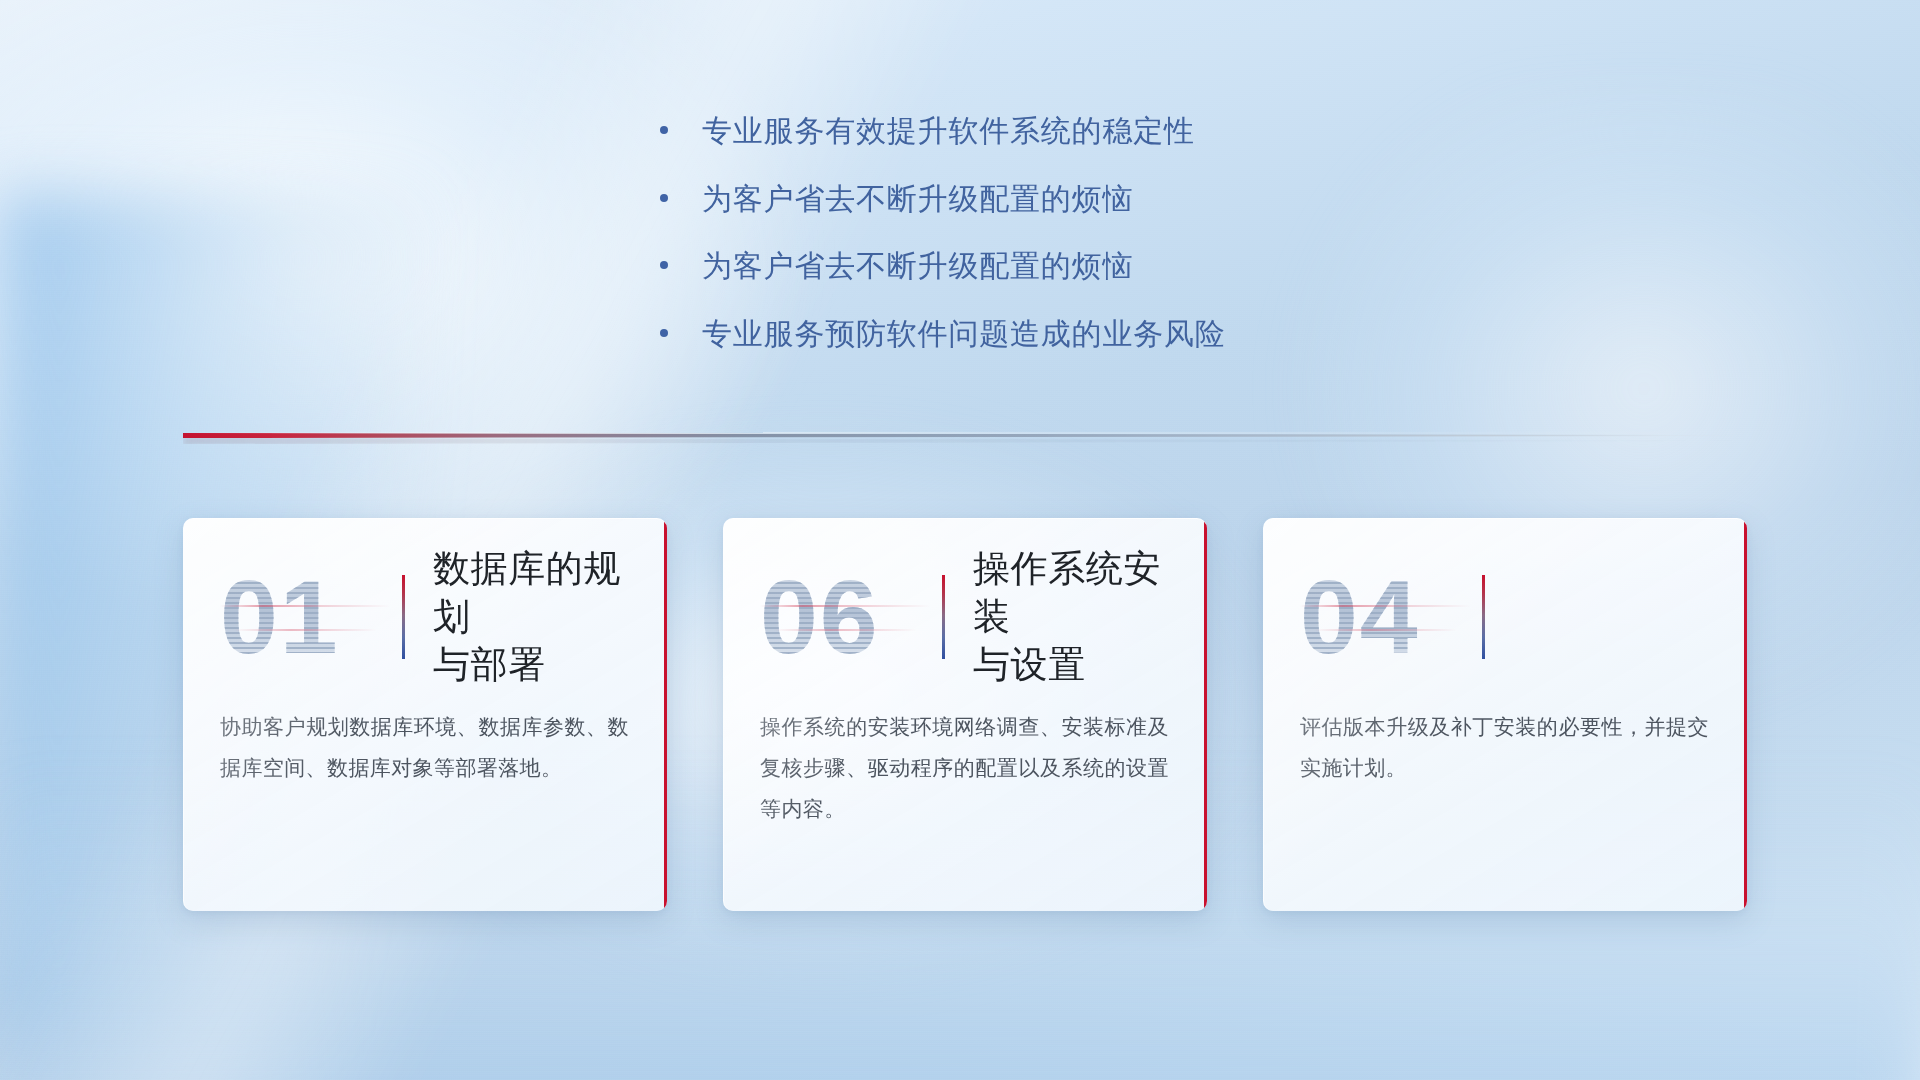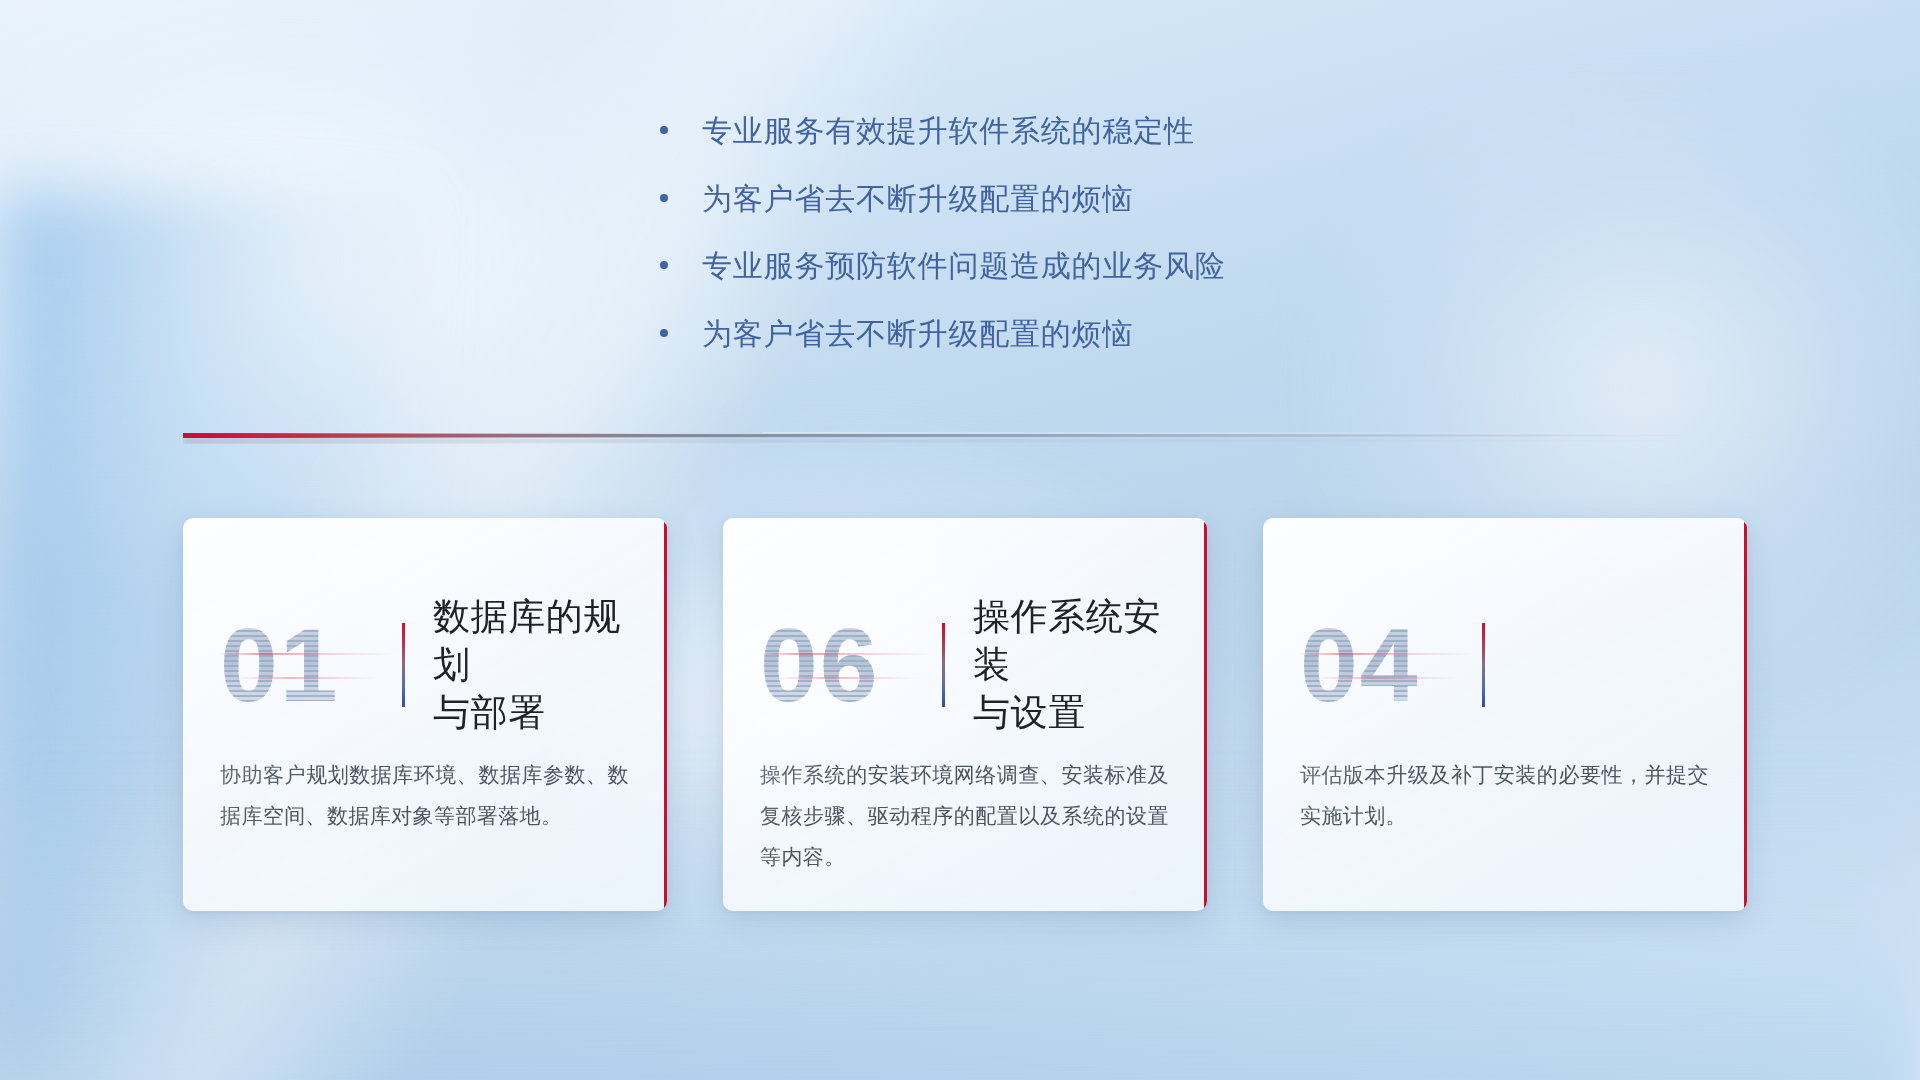--- a/index.html
+++ b/index.html
@@ -128,21 +128,20 @@
     position:absolute; inset:0;
     background:linear-gradient(135deg, rgba(255,255,255,.55) 0%, rgba(255,255,255,0) 45%);
     pointer-events:none;
   }
 
   .card-head{
     position:relative;
     display:flex; align-items:center;
     height:180px;
     padding:16px 34px 0 36px;
-    margin-top:48px;
   }
   
   .card-num{
     position:relative;
     font-size:104px;
     font-weight:700;
     letter-spacing:2px;
     line-height:1;
     color:transparent;
     -webkit-background-clip:text;
@@ -215,26 +214,26 @@
     <span class="bullet-text">专业服务有效提升软件系统的稳定性</span>
   </div>
 
   <div class="bullet-row">
     <span class="bullet-dot"></span>
     <span class="bullet-text">为客户省去不断升级配置的烦恼</span>
   </div>
 
   <div class="bullet-row">
     <span class="bullet-dot"></span>
+    <span class="bullet-text">为客户省去不断升级配置的烦恼</span>
+  </div>
+
+  <div class="bullet-row">
+    <span class="bullet-dot"></span>
     <span class="bullet-text">专业服务预防软件问题造成的业务风险</span>
-  </div>
-
-  <div class="bullet-row">
-    <span class="bullet-dot"></span>
-    <span class="bullet-text">为客户省去不断升级配置的烦恼</span>
   </div>
 
 </div>
 
 <div class="divider-wrap">
   <div class="divider-shadow"></div>
   <div class="divider-main"></div>
   <div class="divider-hi"></div>
 </div>
 

